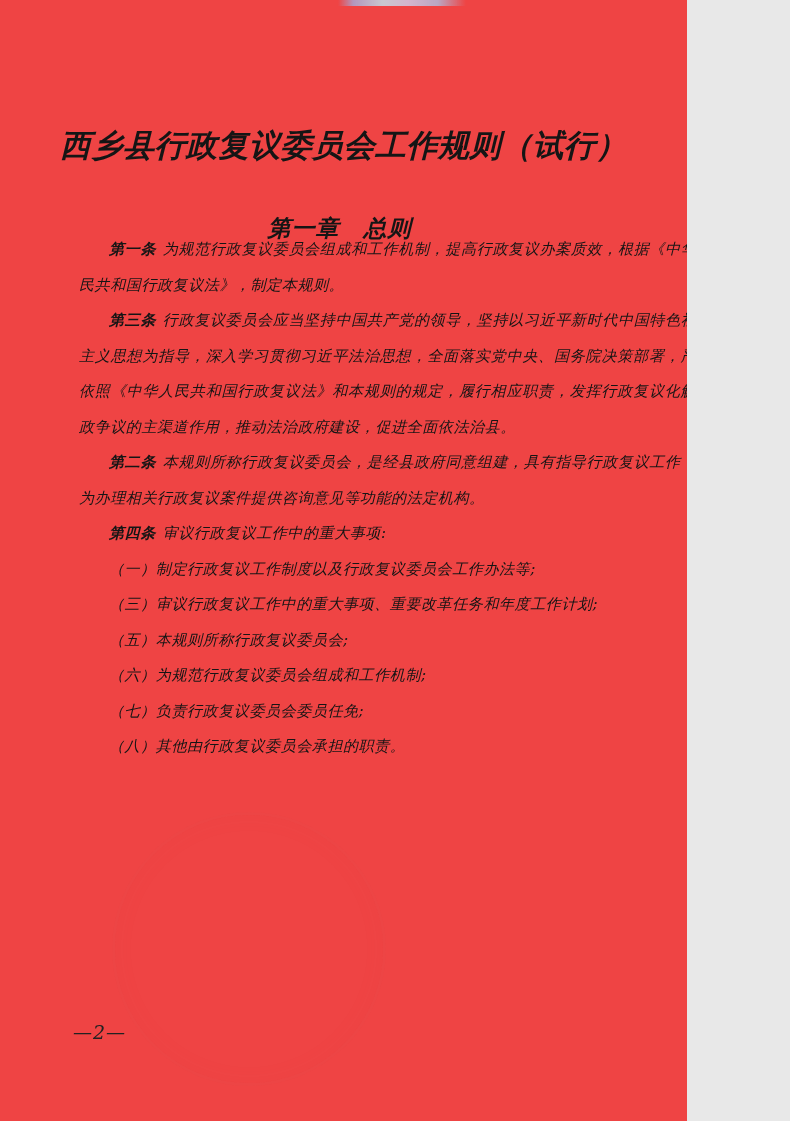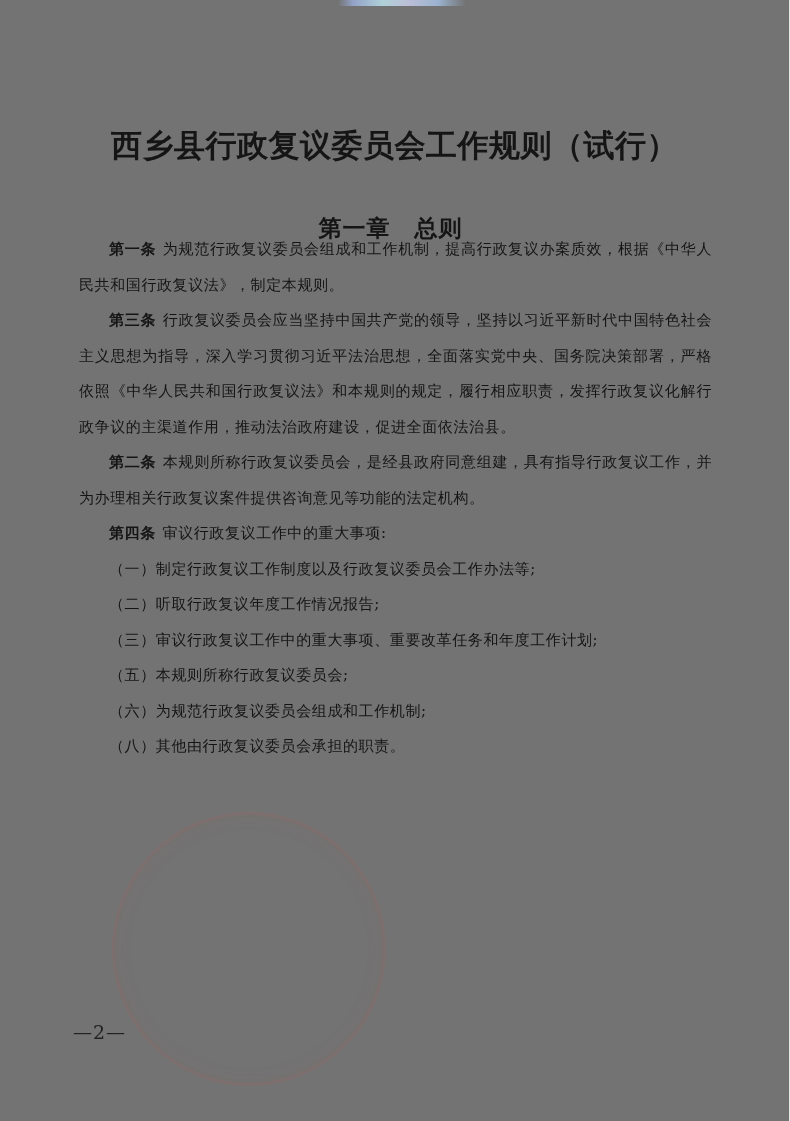--- a/index.html
+++ b/index.html
@@ -2,26 +2,27 @@
 <html><head>
 <meta charset="utf-8">
 <style>
   html, body {
     margin: 0;
     padding: 0;
     background: #e8e8e8;
   }
   .page {
     position: relative;
-    width: 789px;
+    width: 687px;
     height: 1121px;
-    background: #737373;
+    background: #ef4444;
     overflow: hidden;
     font-family: "DejaVu Serif", "Liberation Serif", serif;
     color: #151515;
+    font-style: italic;
   }
   
   .scan-strip {
     position: absolute;
     top: 0;
     left: 338px;
     width: 128px;
     height: 6px;
     background: linear-gradient(90deg,
       rgba(159,179,230,0.0) 0%,
@@ -109,24 +110,24 @@
   <h1 class="doc-title">西乡县行政复议委员会工作规则（试行）</h1>
 
   <h2 class="chapter-heading">第一章　总则</h2>
 
   <div class="content">
     <p class="para"><b>第一条</b><span>为规范行政复议委员会组成和工作机制，提高行政复议办案质效，根据《中华人民共和国行政复议法》，制定本规则。</span></p>
     <p class="para"><b>第三条</b><span>行政复议委员会应当坚持中国共产党的领导，坚持以习近平新时代中国特色社会主义思想为指导，深入学习贯彻习近平法治思想，全面落实党中央、国务院决策部署，严格依照《中华人民共和国行政复议法》和本规则的规定，履行相应职责，发挥行政复议化解行政争议的主渠道作用，推动法治政府建设，促进全面依法治县。</span></p>
     <p class="para"><b>第二条</b><span>本规则所称行政复议委员会，是经县政府同意组建，具有指导行政复议工作，并为办理相关行政复议案件提供咨询意见等功能的法定机构。</span></p>
     <p class="para"><b>第四条</b><span>审议行政复议工作中的重大事项:</span></p>
     <p class="para"><b></b><span>（一）制定行政复议工作制度以及行政复议委员会工作办法等;</span></p>
-    <p class="para"><b></b><span>（二）听取行政复议年度工作情况报告;</span></p>
     <p class="para"><b></b><span>（三）审议行政复议工作中的重大事项、重要改革任务和年度工作计划;</span></p>
     <p class="para"><b></b><span>（五）本规则所称行政复议委员会;</span></p>
     <p class="para"><b></b><span>（六）为规范行政复议委员会组成和工作机制;</span></p>
+    <p class="para"><b></b><span>（七）负责行政复议委员会委员任免;</span></p>
     <p class="para"><b></b><span>（八）其他由行政复议委员会承担的职责。</span></p>
   </div>
 
   <div class="seal-watermark"></div>
 
   <div class="page-number">—2—</div>
 
 </div>
 
 </body></html>

